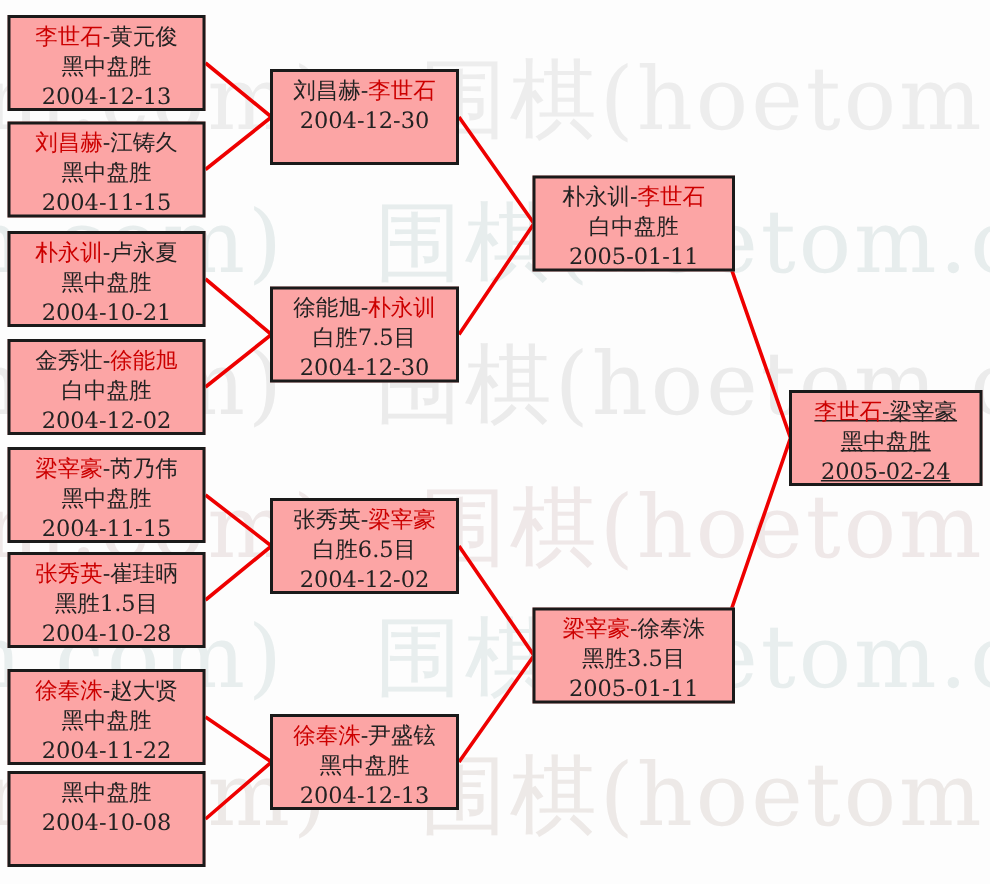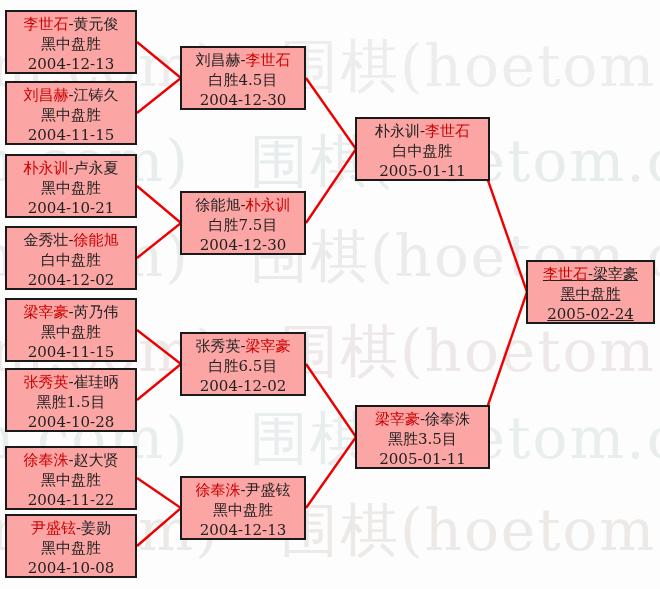--- a/index.html
+++ b/index.html
@@ -91,28 +91,26 @@
     <div class="names"><span class="p1 winner">张秀英</span><span class="sep">-</span><span class="p2">崔珪昞</span></div>
     <div class="result">黑胜1.5目</div>
     <div class="date">2004-10-28</div>
   </div>
   <div class="match-box c1" style="top:446px">
     <div class="names"><span class="p1 winner">徐奉洙</span><span class="sep">-</span><span class="p2">赵大贤</span></div>
     <div class="result">黑中盘胜</div>
     <div class="date">2004-11-22</div>
   </div>
   <div class="match-box c1" style="top:514px">
-    <div class="names"><span class="p1 winner">尹盛铉</span><span class="sep">-</span><span class="p2">姜勋</span></div>
     <div class="result">黑中盘胜</div>
     <div class="date">2004-10-08</div>
   </div>
 
   <div class="match-box c2" style="top:46px">
     <div class="names"><span class="p1">刘昌赫</span><span class="sep">-</span><span class="p2 winner">李世石</span></div>
-    <div class="result">白胜4.5目</div>
     <div class="date">2004-12-30</div>
   </div>
   <div class="match-box c2" style="top:191px">
     <div class="names"><span class="p1">徐能旭</span><span class="sep">-</span><span class="p2 winner">朴永训</span></div>
     <div class="result">白胜7.5目</div>
     <div class="date">2004-12-30</div>
   </div>
   <div class="match-box c2" style="top:332px">
     <div class="names"><span class="p1">张秀英</span><span class="sep">-</span><span class="p2 winner">梁宰豪</span></div>
     <div class="result">白胜6.5目</div>

